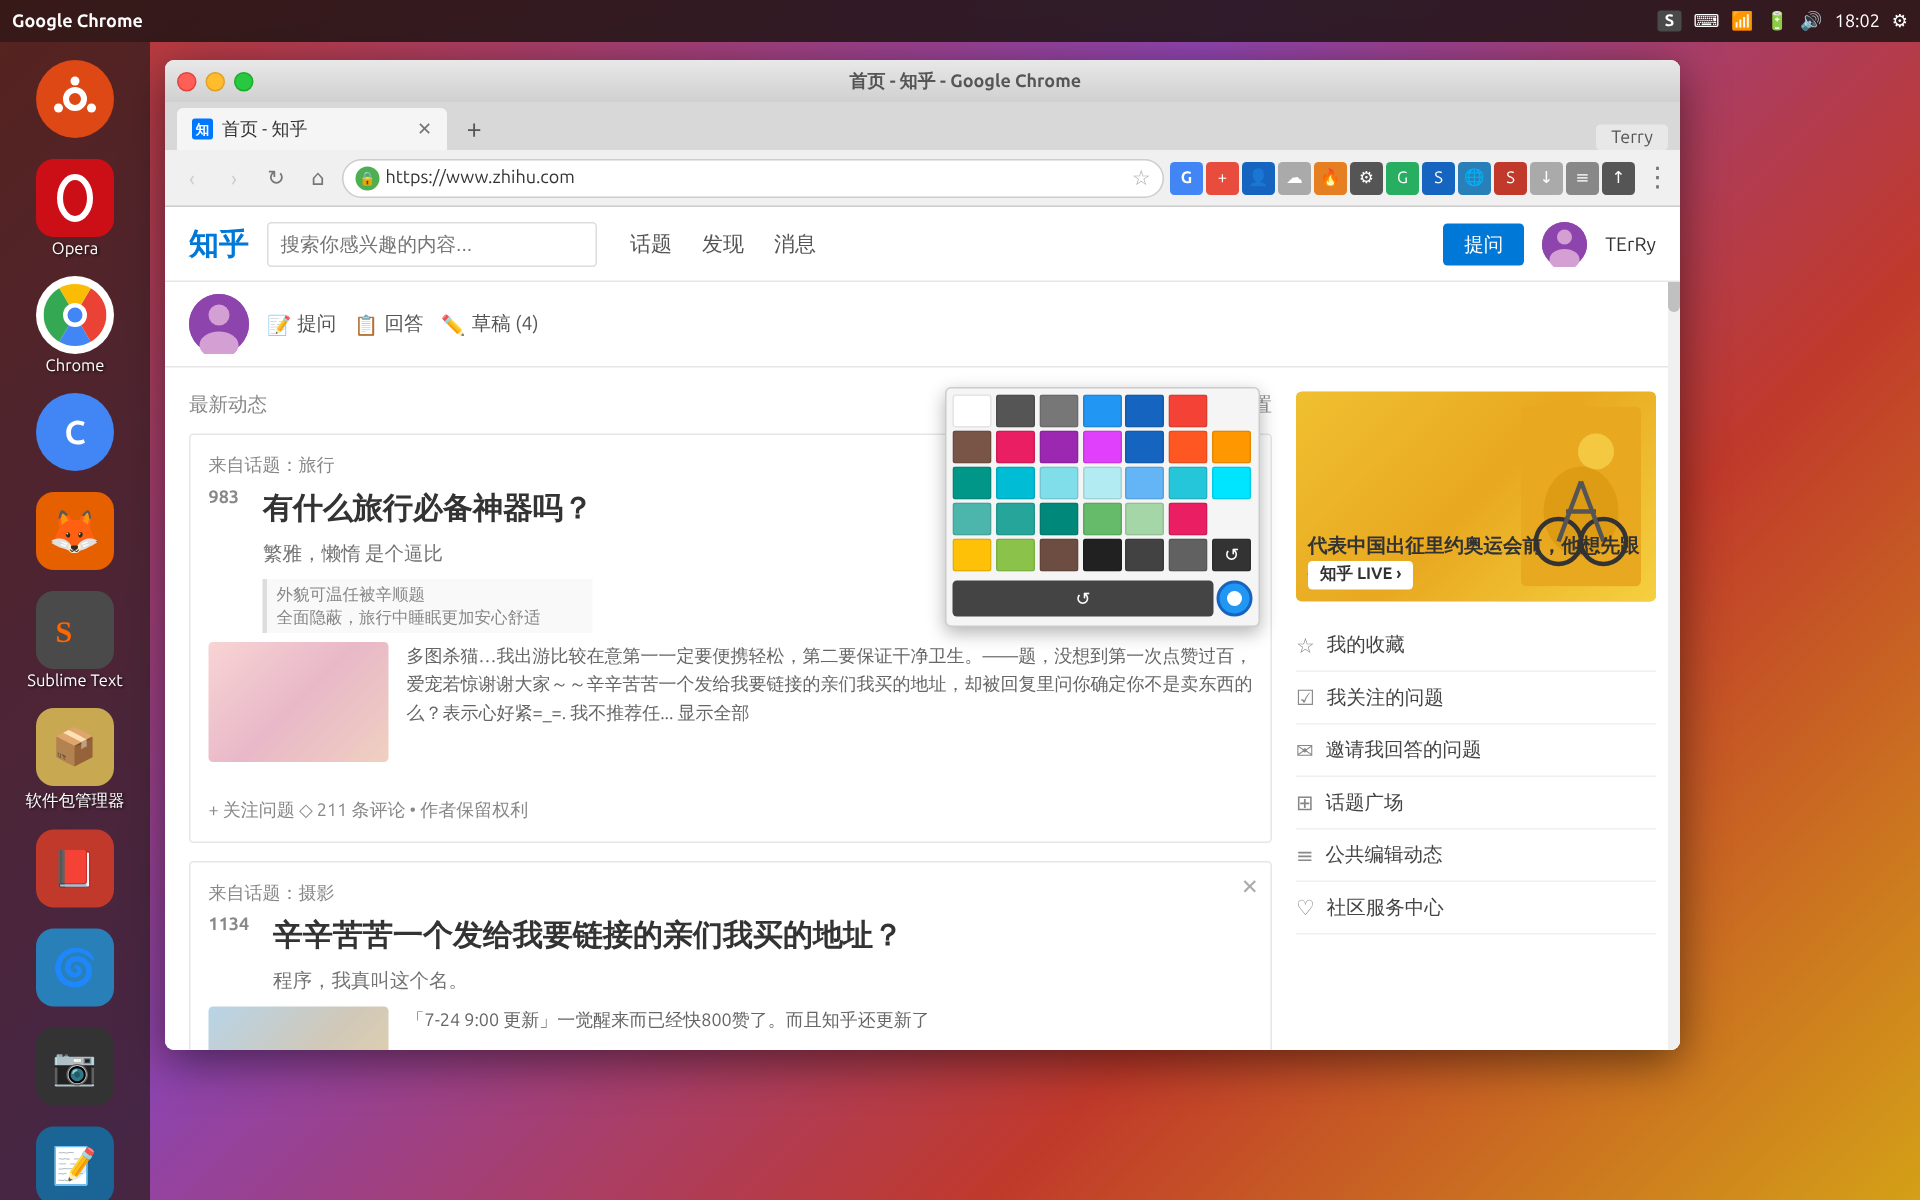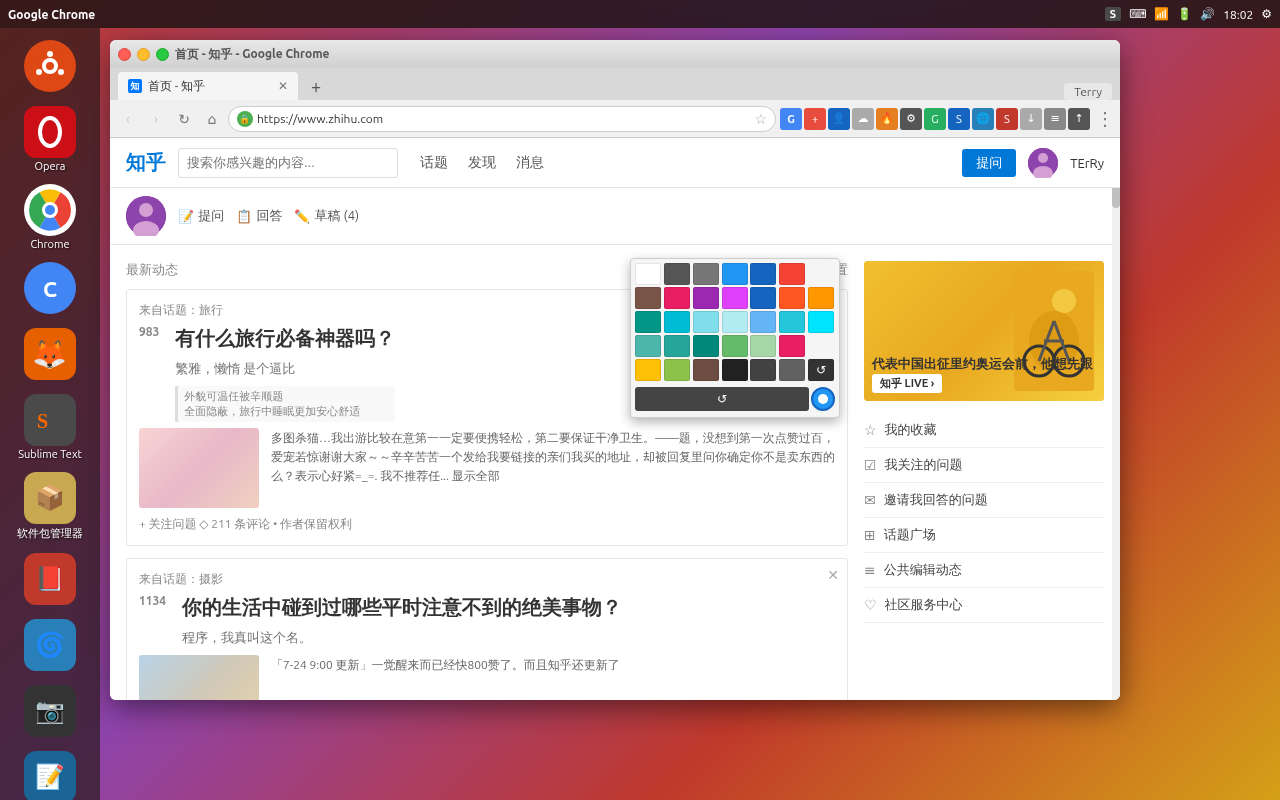--- a/index.html
+++ b/index.html
@@ -116,21 +116,21 @@
       width: 13px;
       height: 13px;
       border-radius: 50%;
       cursor: pointer;
     }
     .win-btn-close { background: #ff5f57; border: 1px solid #e0443e; }
     .win-btn-min { background: #ffbd2e; border: 1px solid #dfa123; }
     .win-btn-max { background: #28c941; border: 1px solid #1aab29; }
     .win-title-text {
       flex: 1;
-      text-align: left;
+      text-align: center;
       font-size: 12px;
       color: #555;
       font-weight: bold;
     }
 
     
     .tab-bar {
       height: 32px;
       background: #d8d8d8;
       display: flex;
@@ -410,21 +410,21 @@
       border-radius: 3px;
       flex-shrink: 0;
     }
     .feed-item-text {
       font-size: 12px;
       color: #666;
       line-height: 1.6;
       flex: 1;
     }
     .feed-item-footer {
-      margin-top: 8px;
+      margin-top: 24px;
       font-size: 12px;
       color: #888;
     }
     .feed-item-close {
       position: absolute;
       top: 8px;
       right: 8px;
       color: #aaa;
       cursor: pointer;
       font-size: 14px;
@@ -769,21 +769,21 @@
             </div>
             <div class="feed-item-footer">+ 关注问题 ◇ 211 条评论 • 作者保留权利</div>
           </div>
 
           <div class="feed-item">
             <div class="feed-item-close">✕</div>
             <div class="feed-item-source">来自话题：摄影</div>
             <div style="display:flex;gap:8px;">
               <span class="feed-item-count">1134</span>
               <div>
-                <div class="feed-item-title">你的生活中碰到过哪些平时注意不到的绝美事物？</div>
+                <div class="feed-item-title">辛辛苦苦一个发给我要链接的亲们我买的地址？</div>
                 <div class="feed-item-subtitle">程序，我真叫这个名。</div>
               </div>
             </div>
             <div class="feed-item-content">
               <div class="feed-item-image" style="background:linear-gradient(135deg,#b8d4e8,#d0c8b8,#e8d4a8);"></div>
               <div class="feed-item-text">「7-24 9:00 更新」一觉醒来而已经快800赞了。而且知乎还更新了</div>
             </div>
           </div>
         </div>
 

